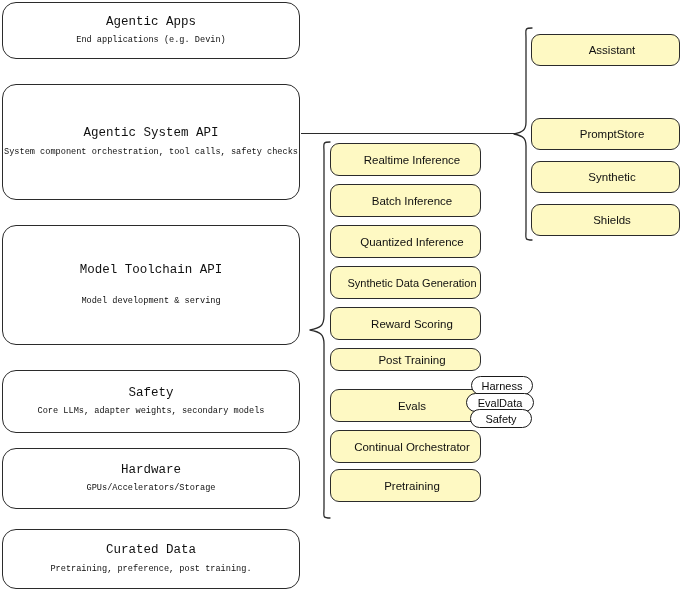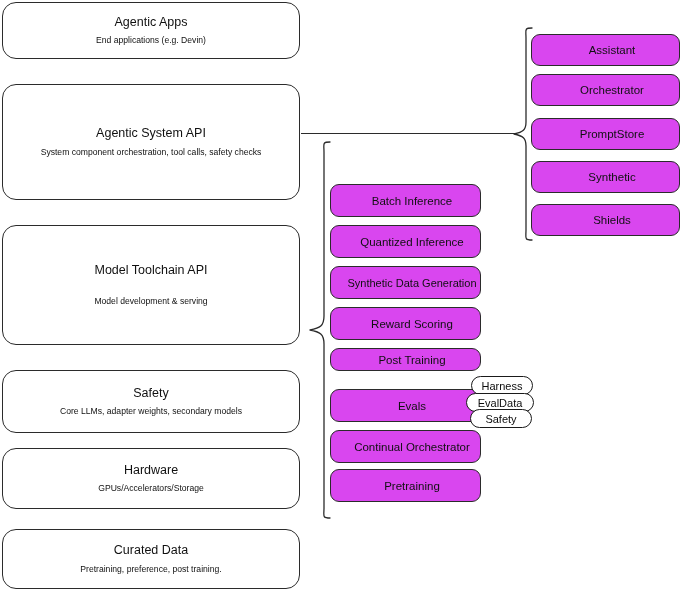--- a/index.html
+++ b/index.html
@@ -24,41 +24,42 @@
     position: absolute;
     box-sizing: border-box;
     border: 1.3px solid #2b2b2b;
     border-radius: 14px;
     background: #ffffff;
     display: flex;
     flex-direction: column;
     align-items: center;
     justify-content: center;
     text-align: center;
+    font-family: Liberation Mono, monospace;
   }
   .layer-title {
     font-size: 12.5px;
     color: #101010;
     line-height: 1.25;
   }
   .layer-sub {
     font-size: 8.6px;
     color: #101010;
     line-height: 1.3;
     margin-top: 5px;
   }
   .layer-box.tall .layer-title { font-size: 12.5px; }
 
   
   .pill {
     position: absolute;
     box-sizing: border-box;
     border: 1.3px solid #2b2b2b;
     border-radius: 9px;
-    background: #d946ef;
+    background: #fef9c3;
     display: flex;
     align-items: center;
     justify-content: center;
     font-size: 11.5px;
     color: #101010;
     text-align: center;
     white-space: nowrap;
     padding-left: 13px;
   }
 
@@ -148,20 +149,21 @@
   <svg class="brace" style="left:510px; top:26px;" width="24" height="218" viewBox="0 0 24 218">
     <path d="M 22 2
              C 14 2, 16 4, 16 12
              L 16 96
              C 16 104, 13 106, 4 108
              C 13 110, 16 112, 16 120
              L 16 204
              C 16 212, 14 214, 22 214"></path>
   </svg>
 
+  <div class="pill" style="left:330px; top:143px; width:151px; height:33px;">Realtime Inference</div>
 
   <div class="pill" style="left:330px; top:184px; width:151px; height:33px;">Batch Inference</div>
 
   <div class="pill" style="left:330px; top:225px; width:151px; height:33px;">Quantized Inference</div>
 
   <div class="pill" style="left:330px; top:266px; width:151px; height:33px; font-size:11px;">Synthetic Data Generation</div>
 
   <div class="pill" style="left:330px; top:307px; width:151px; height:33px;">Reward Scoring</div>
 
   <div class="pill" style="left:330px; top:348px; width:151px; height:23px;">Post Training</div>
@@ -173,21 +175,20 @@
   <div class="pill" style="left:330px; top:469px; width:151px; height:33px;">Pretraining</div>
 
   <div class="mini-pill" style="left:471px; top:376px; width:62px; height:19px;">Harness</div>
 
   <div class="mini-pill" style="left:466px; top:393px; width:68px; height:19px;">EvalData</div>
 
   <div class="mini-pill" style="left:470px; top:409px; width:62px; height:19px;">Safety</div>
 
   <div class="pill" style="left:531px; top:34px; width:149px; height:32px;">Assistant</div>
 
-  <div class="pill" style="left:531px; top:74px; width:149px; height:32px;">Orchestrator</div>
 
   <div class="pill" style="left:531px; top:118px; width:149px; height:32px;">PromptStore</div>
 
   <div class="pill" style="left:531px; top:161px; width:149px; height:32px;">Synthetic</div>
 
   <div class="pill" style="left:531px; top:204px; width:149px; height:32px;">Shields</div>
 
 </div>
 
 </body></html>

